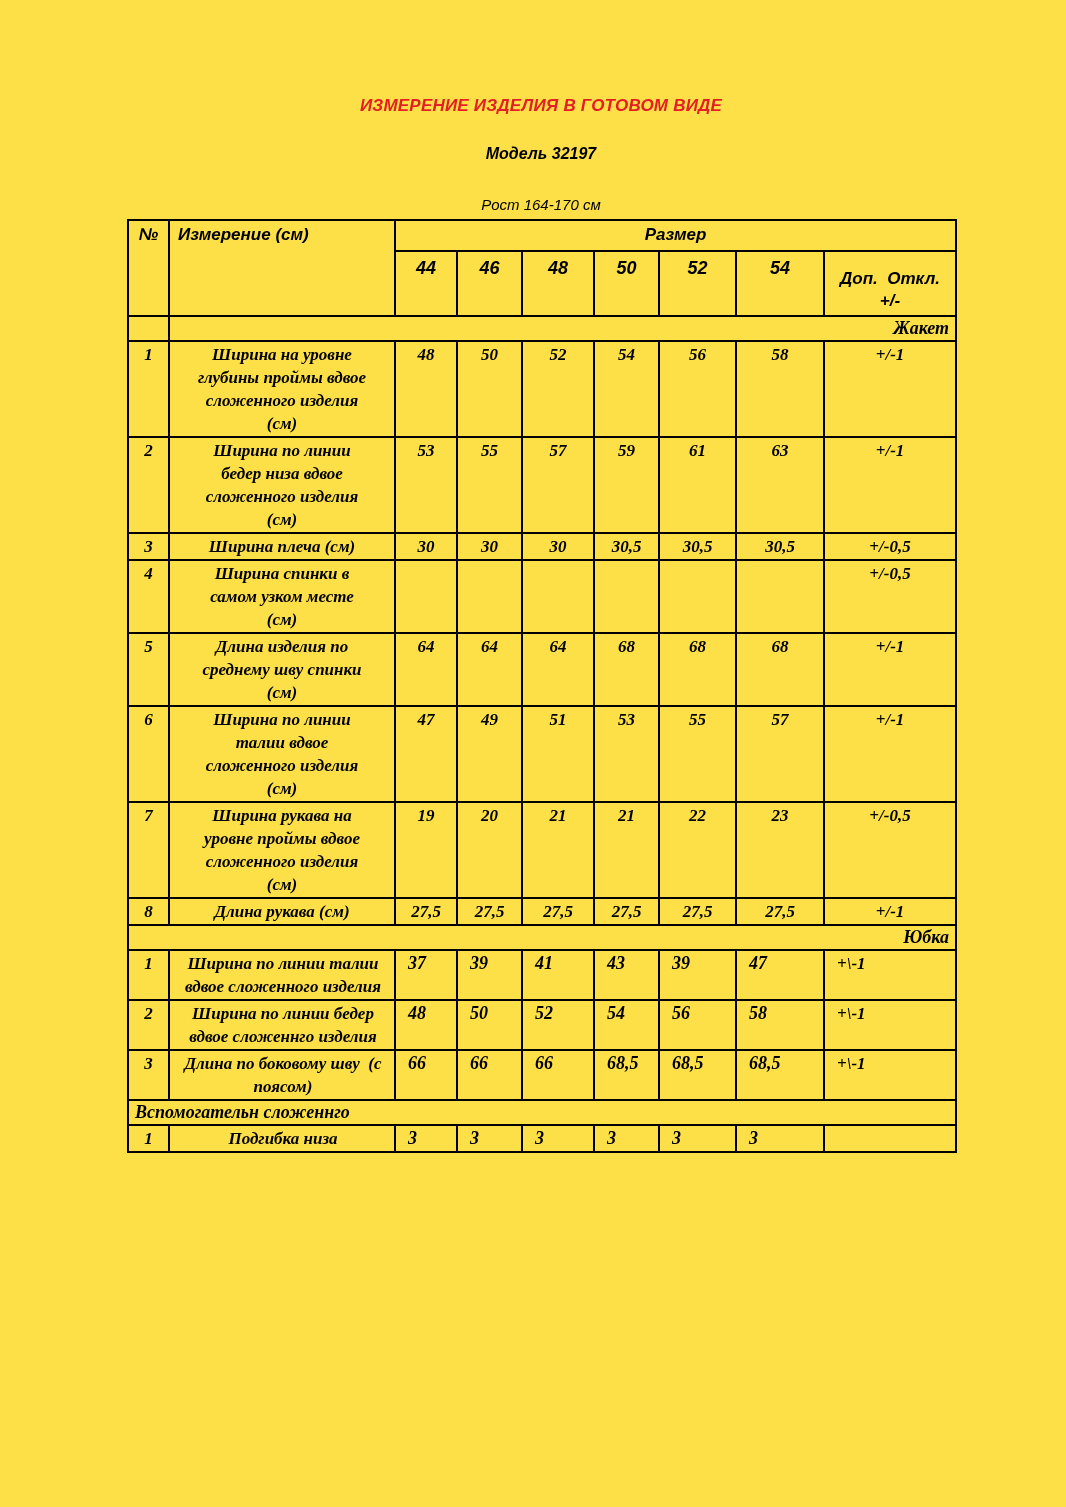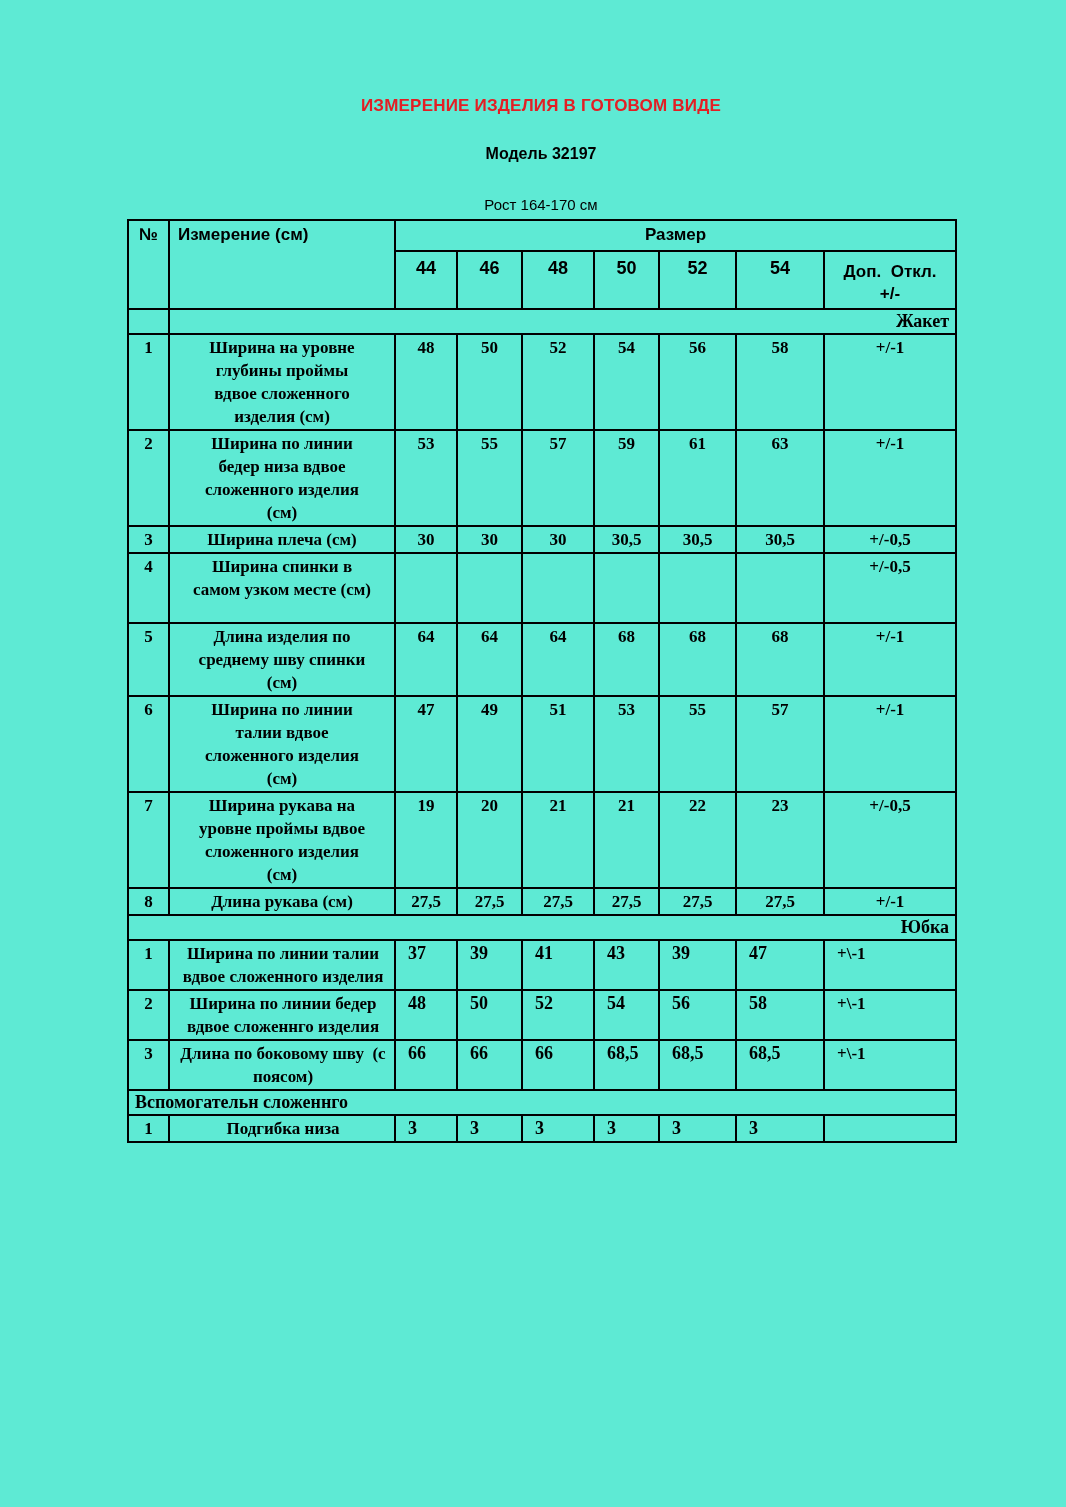--- a/index.html
+++ b/index.html
@@ -1,24 +1,25 @@
 <!DOCTYPE html>
 <html><head>
 <meta charset="utf-8">
 <style>
   * { margin: 0; padding: 0; box-sizing: border-box; }
   html, body { background: #ffffff; }
   .page {
     position: relative;
     width: 1066px;
     height: 1507px;
-    background: #5eead4;
+    background: #fde047;
     font-family: "Liberation Serif", serif;
     color: #000000;
     overflow: hidden;
+    font-style: italic;
   }
   .content {
     position: absolute;
     left: 127px;
     top: 96px;
     width: 828px;
   }
   .doc-title {
     font-family: "Liberation Sans", sans-serif;
     font-weight: bold;
@@ -60,21 +61,21 @@
     font-family: "Liberation Sans", sans-serif;
     font-weight: bold;
     font-size: 17px;
     line-height: 22px;
     padding: 3px 4px;
   }
   th.h-num { text-align: center; }
   th.h-measure { text-align: left; padding-left: 8px; }
   th.h-sizegroup { text-align: center; height: 31px; }
   th.h-size { text-align: center; font-size: 18px; height: 54px; padding-top: 5px; }
-  th.h-tol { text-align: center; font-size: 17px; padding-top: 9px; }
+  th.h-tol { text-align: center; font-size: 17px; padding-top: 16px; }
   
   tbody td {
     font-weight: bold;
     font-size: 17px;
     line-height: 23px;
     padding: 1px 4px;
   }
   td.section-title {
     text-align: right;
     font-size: 18px;

